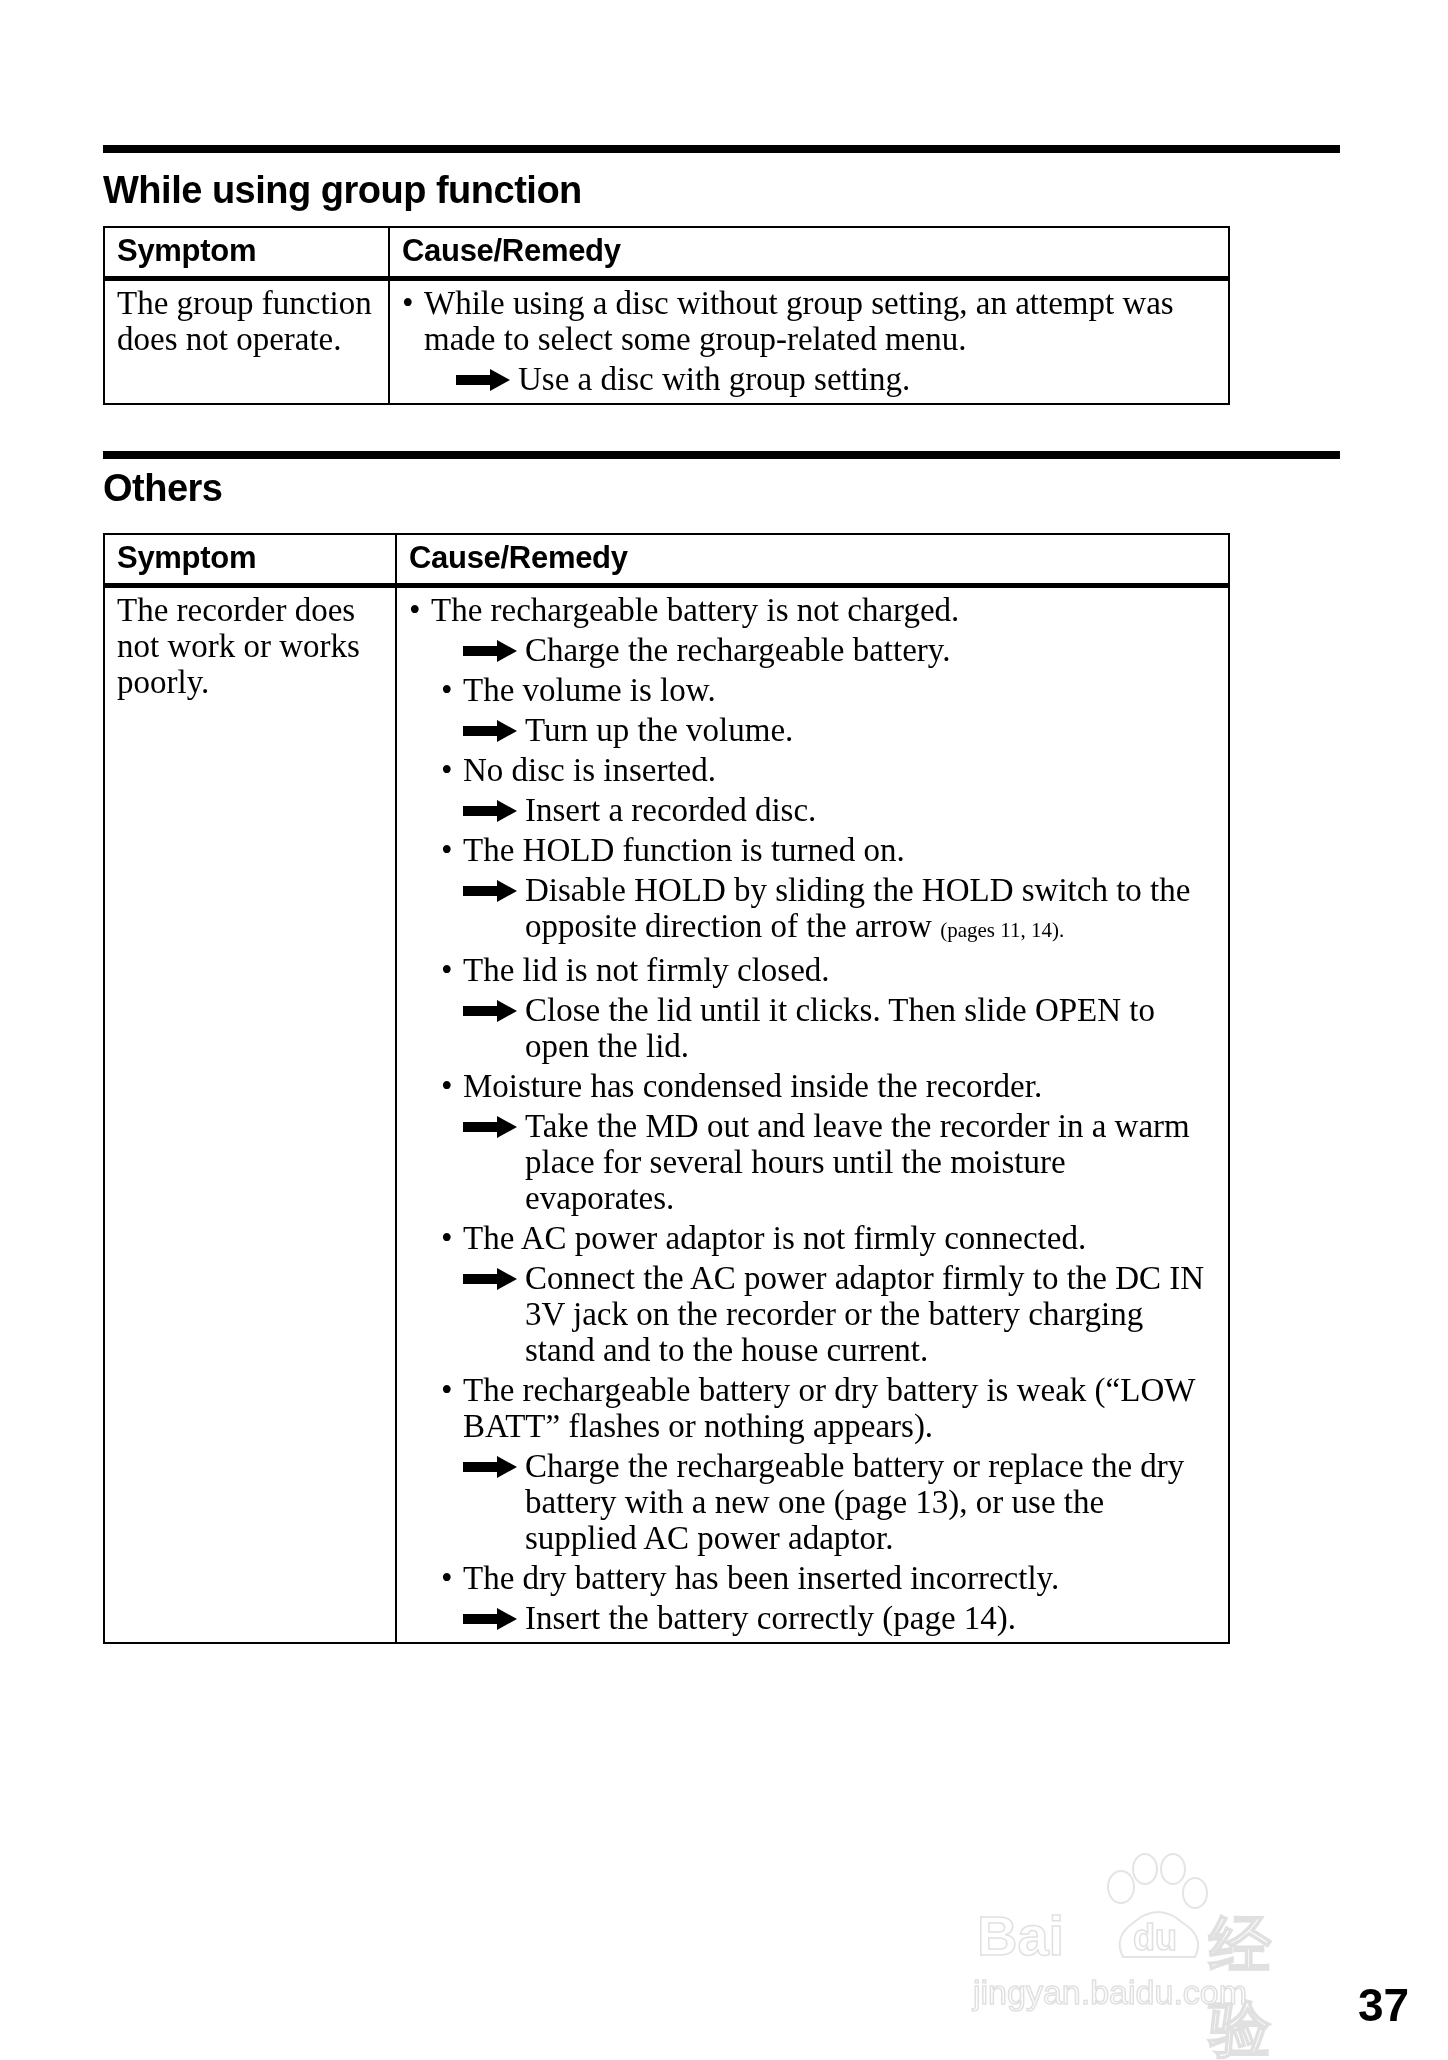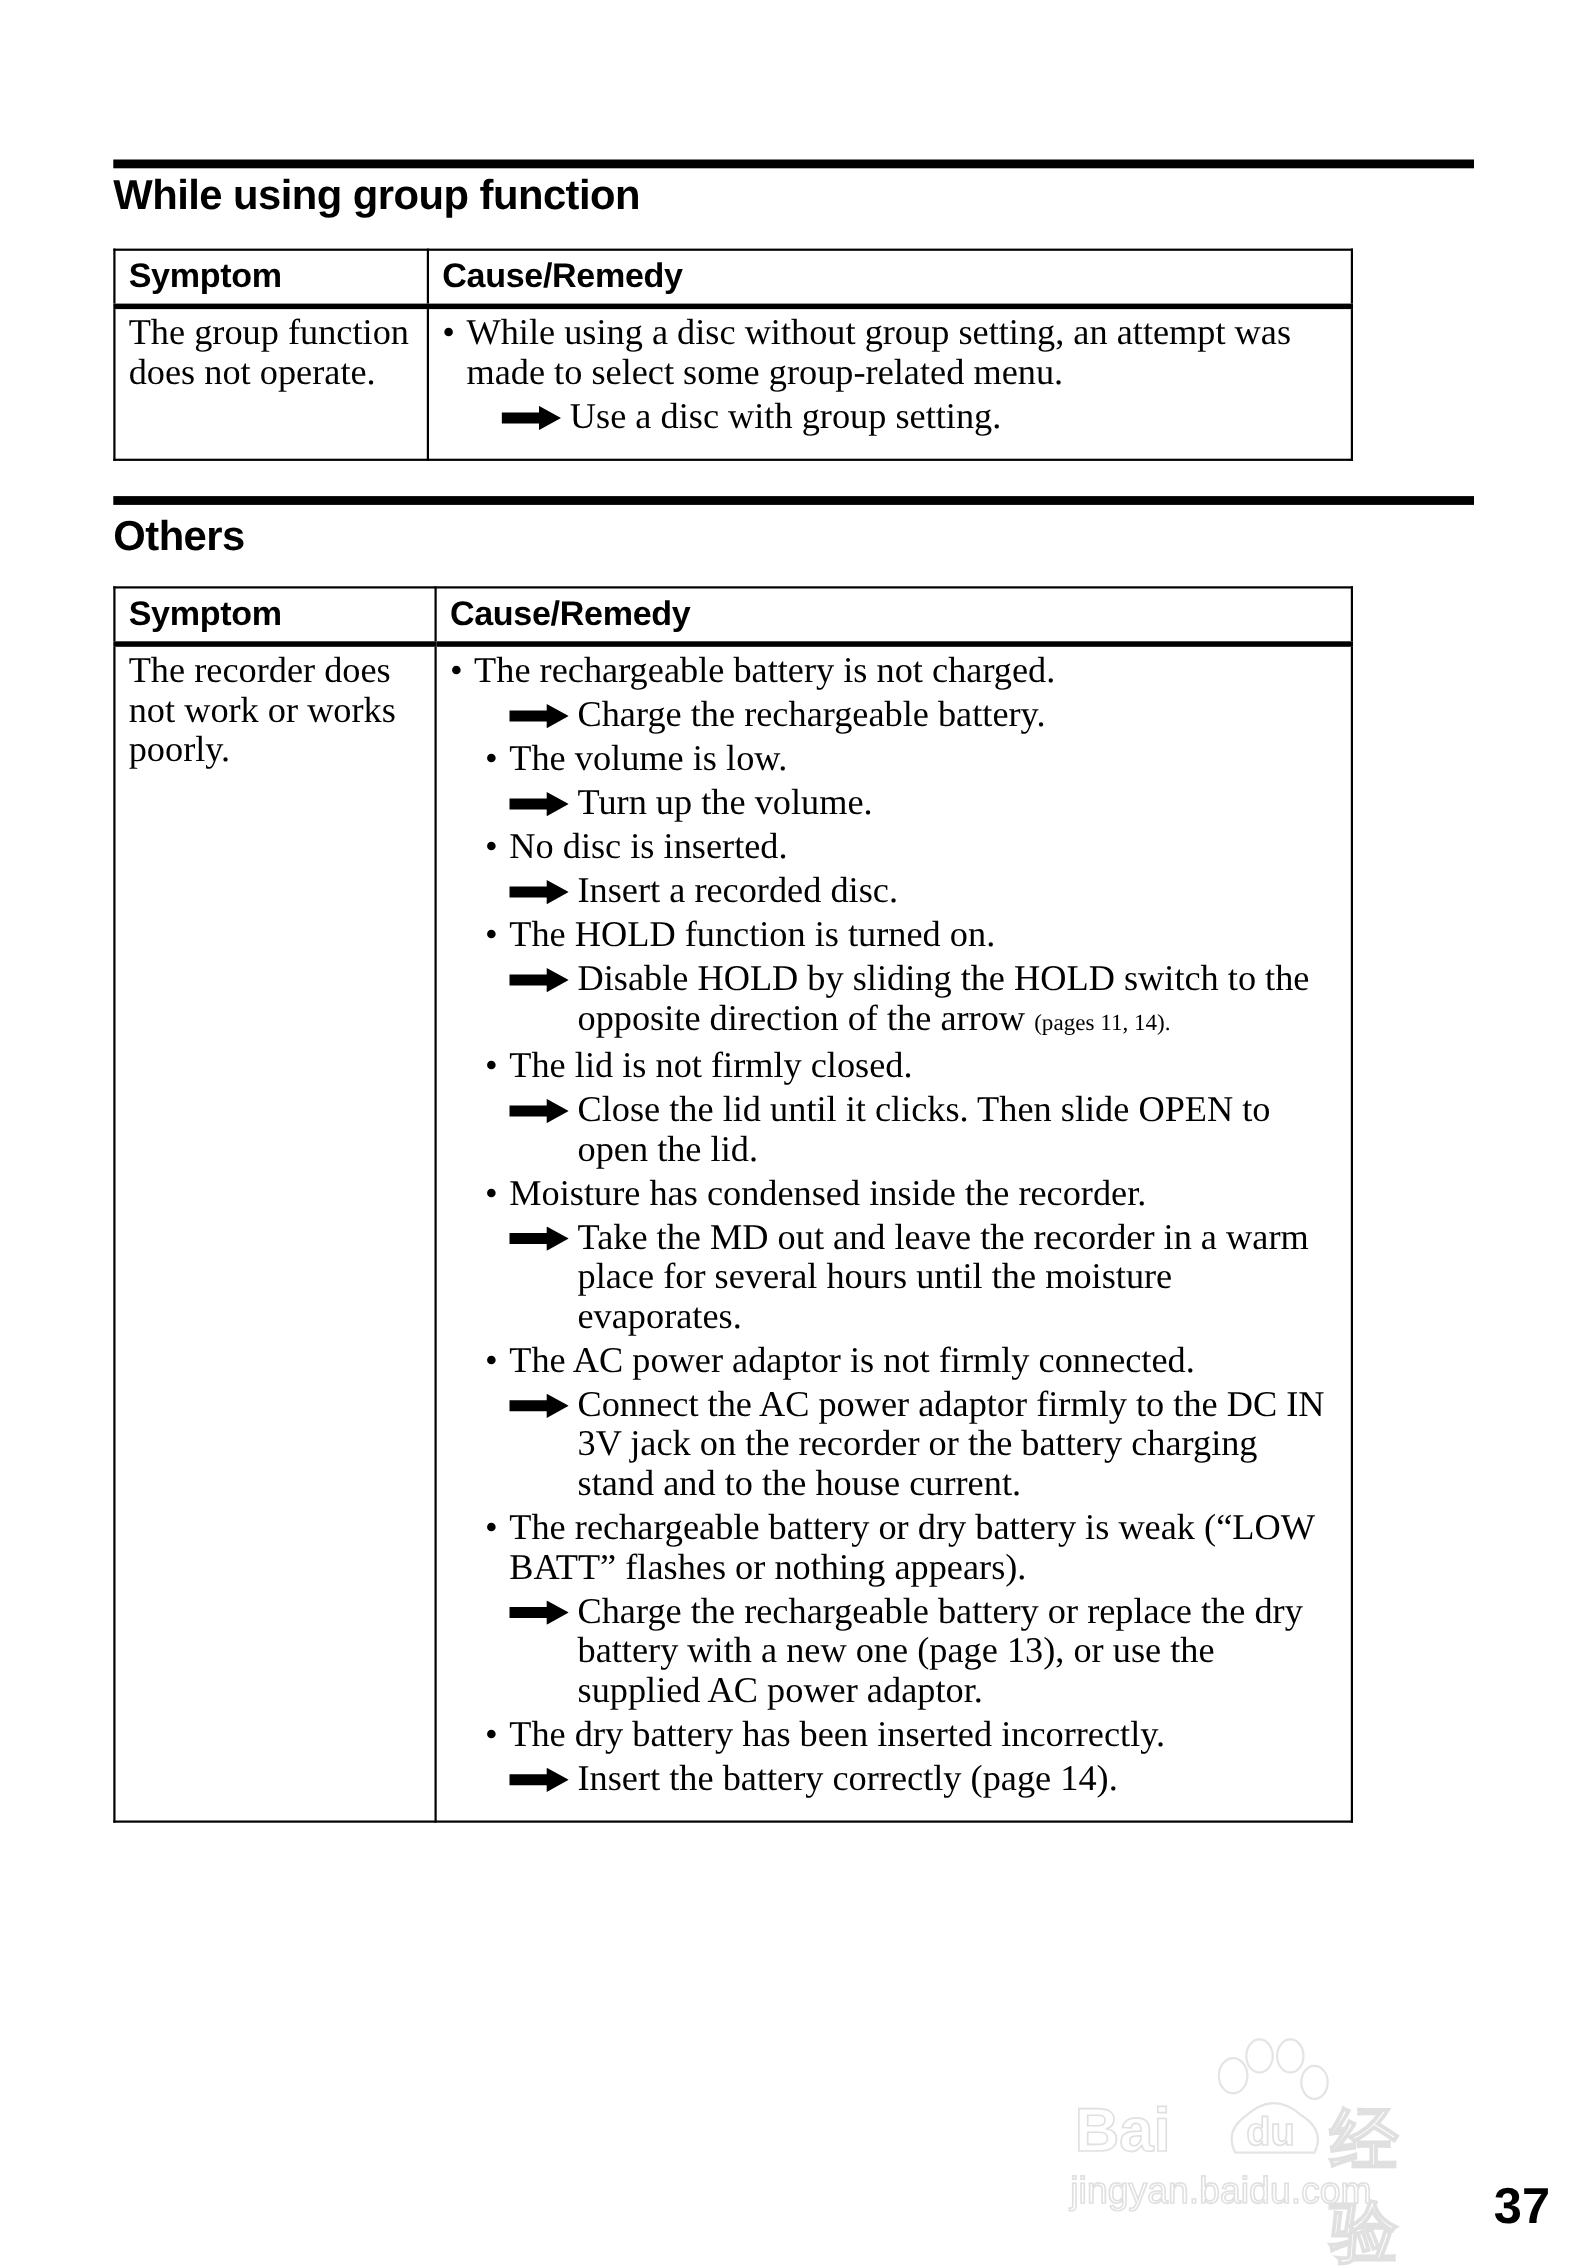--- a/index.html
+++ b/index.html
@@ -13,21 +13,21 @@
   table.ts {
     position: absolute; left: 103px; width: 1127px; border-collapse: collapse;
     font-family: "Liberation Serif", serif; font-size: 33px;
   }
   table.ts th {
     font-family: "Liberation Sans", sans-serif; font-weight: bold; font-size: 31px;
     text-align: left; padding: 4px 10px 6px 12px; height: 38px;
     border: 2px solid #000; border-bottom: 5px solid #000; letter-spacing: -0.3px;
   }
   table.ts td {
-    vertical-align: top; border: 2px solid #000; padding: 4px 10px 20px 12px;
+    vertical-align: top; border: 2px solid #000; padding: 4px 10px 6px 12px;
   }
   td.symptom { line-height: 36px; }
   .cause { position: relative; padding-left: 22px; line-height: 36px; }
   .cause .bullet { position: absolute; left: 0; top: 0; }
   .remedy { position: relative; padding-left: 84px; line-height: 36px; }
   .remedy .arrow {
     position: absolute; left: 22px; top: 8px; width: 54px; height: 22px;
   }
   .cause + .remedy, .remedy + .cause { margin-top: 4px; margin-left: 32px; }
   .small { font-size: 21px; }
@@ -41,21 +41,21 @@
   }
   .page-number {
     position: absolute; left: 1358px; top: 1978px;
     font-family: "Liberation Sans", sans-serif; font-weight: bold; font-size: 46px;
   }
 </style>
 </head>
 <body>
 
 <div class="rule" style="top:145px;"></div>
-<h2 class="heading" style="top:156px;">While using group function</h2>
+<h2 class="heading" style="top:168px;">While using group function</h2>
 
 <table class="ts" style="top:226px;">
   <colgroup>
       <col style="width:285px">
       <col>
     </colgroup>
   <thead>
     <tr>
       <th>Symptom</th>
       <th>Cause/Remedy</th>

